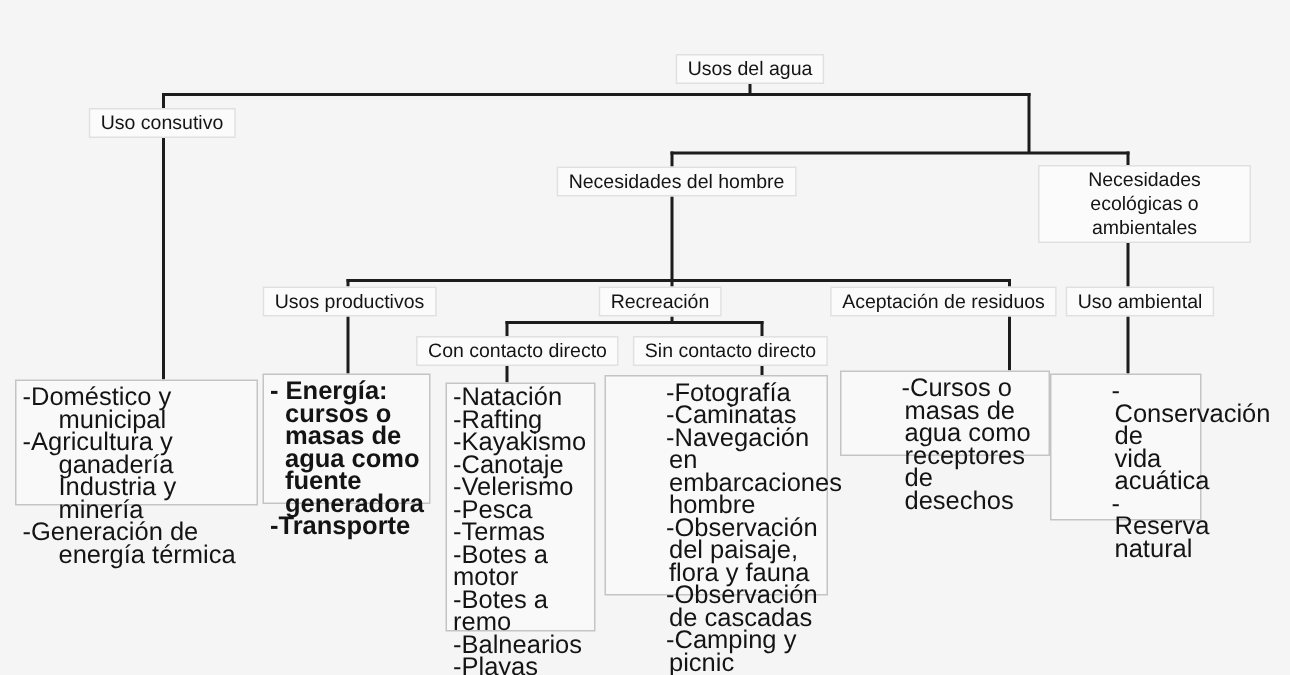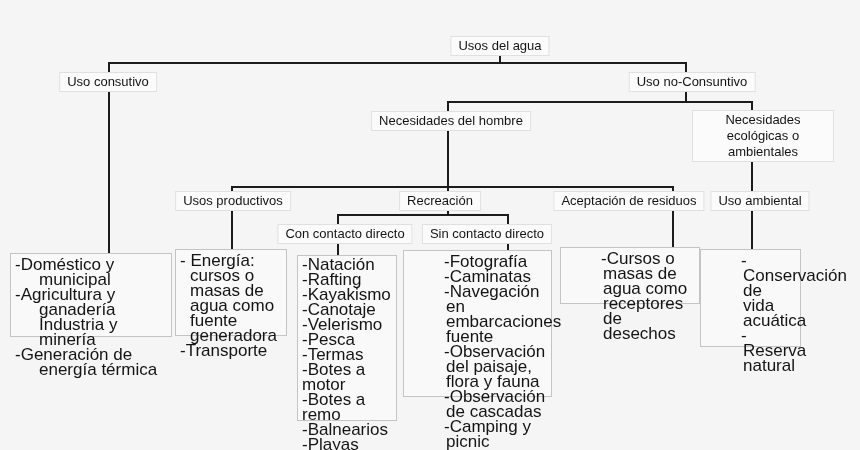--- a/index.html
+++ b/index.html
@@ -22,21 +22,21 @@
     color:var(--ink); text-align:center;
   }
   .node.wrap{white-space:normal; width:126px;}
   .leafbox{
     position:absolute; z-index:2; box-sizing:border-box;
     background:var(--box-bg); border:1px solid var(--box-border);
     font-size:17px; line-height:15px; padding:3px 4px; color:var(--ink);
   }
   .leaf-item{white-space:normal;}
   .indent24 .leaf-item{padding-left:24px; text-indent:-24px;}
-  .indent10 .leaf-item{padding-left:10px; text-indent:-10px;}
+  .indent10 .leaf-item{padding-left:10px; text-indent:-10px;font-weight:bold;}
   .indent2  .leaf-item{padding-left:2px;  text-indent:-2px;margin-left:36px;}
 </style>
 </head>
 <body>
 
 <div class="canvas">
 
   <div class="line v" style="left:499px;top:54px;height:9px"></div>
   <div class="line h" style="left:108px;top:62px;width:579px"></div>
   <div class="line v" style="left:108px;top:62px;height:191px"></div>
@@ -47,21 +47,20 @@
   <div class="line h" style="left:231px;top:186px;width:443px"></div>
   <div class="line v" style="left:231px;top:186px;height:64px"></div>
   <div class="line v" style="left:447px;top:186px;height:30px"></div>
   <div class="line v" style="left:672px;top:186px;height:61px"></div>
   <div class="line h" style="left:337px;top:214px;width:172px"></div>
   <div class="line v" style="left:337px;top:214px;height:41px"></div>
   <div class="line v" style="left:507px;top:214px;height:36px"></div>
 
   <div class="node" style="left:500px;top:36px">Usos del agua</div>
   <div class="node" style="left:108px;top:72px">Uso consutivo</div>
-  <div class="node" style="left:692px;top:72px">Uso no-Consuntivo</div>
   <div class="node" style="left:451px;top:111px">Necesidades del hombre</div>
   <div class="node wrap" style="left:763px;top:110px">Necesidades ecológicas o ambientales</div>
   <div class="node" style="left:233px;top:191px">Usos productivos</div>
   <div class="node" style="left:440px;top:191px">Recreación</div>
   <div class="node" style="left:629px;top:191px">Aceptación de residuos</div>
   <div class="node" style="left:760px;top:191px">Uso ambiental</div>
   <div class="node" style="left:345px;top:224px">Con contacto directo</div>
   <div class="node" style="left:487px;top:224px">Sin contacto directo</div>
 
   <div class="leafbox indent24" style="left:10px;top:253px;width:162px;height:84px">
@@ -82,21 +81,21 @@
       <div class="leaf-item">-Pesca</div>
       <div class="leaf-item">-Termas</div>
       <div class="leaf-item">-Botes a motor</div>
       <div class="leaf-item">-Botes a remo</div>
       <div class="leaf-item">-Balnearios</div>
       <div class="leaf-item">-Playas</div>
     </div>
   <div class="leafbox indent2" style="left:403px;top:250px;width:149px;height:147px">
       <div class="leaf-item">-Fotografía</div>
       <div class="leaf-item">-Caminatas</div>
-      <div class="leaf-item">-Navegación en embarcaciones fuente</div>
+      <div class="leaf-item">-Navegación en embarcaciones hombre</div>
       <div class="leaf-item">-Observación del paisaje, flora y fauna</div>
       <div class="leaf-item">-Observación de cascadas</div>
       <div class="leaf-item">-Camping y picnic</div>
     </div>
   <div class="leafbox indent2" style="left:560px;top:247px;width:140px;height:57px">
       <div class="leaf-item">-Cursos o masas de agua como receptores de desechos</div>
     </div>
   <div class="leafbox indent2" style="left:700px;top:249px;width:101px;height:98px">
       <div class="leaf-item">-Conservación de vida acuática</div>
       <div class="leaf-item">-Reserva natural</div>

